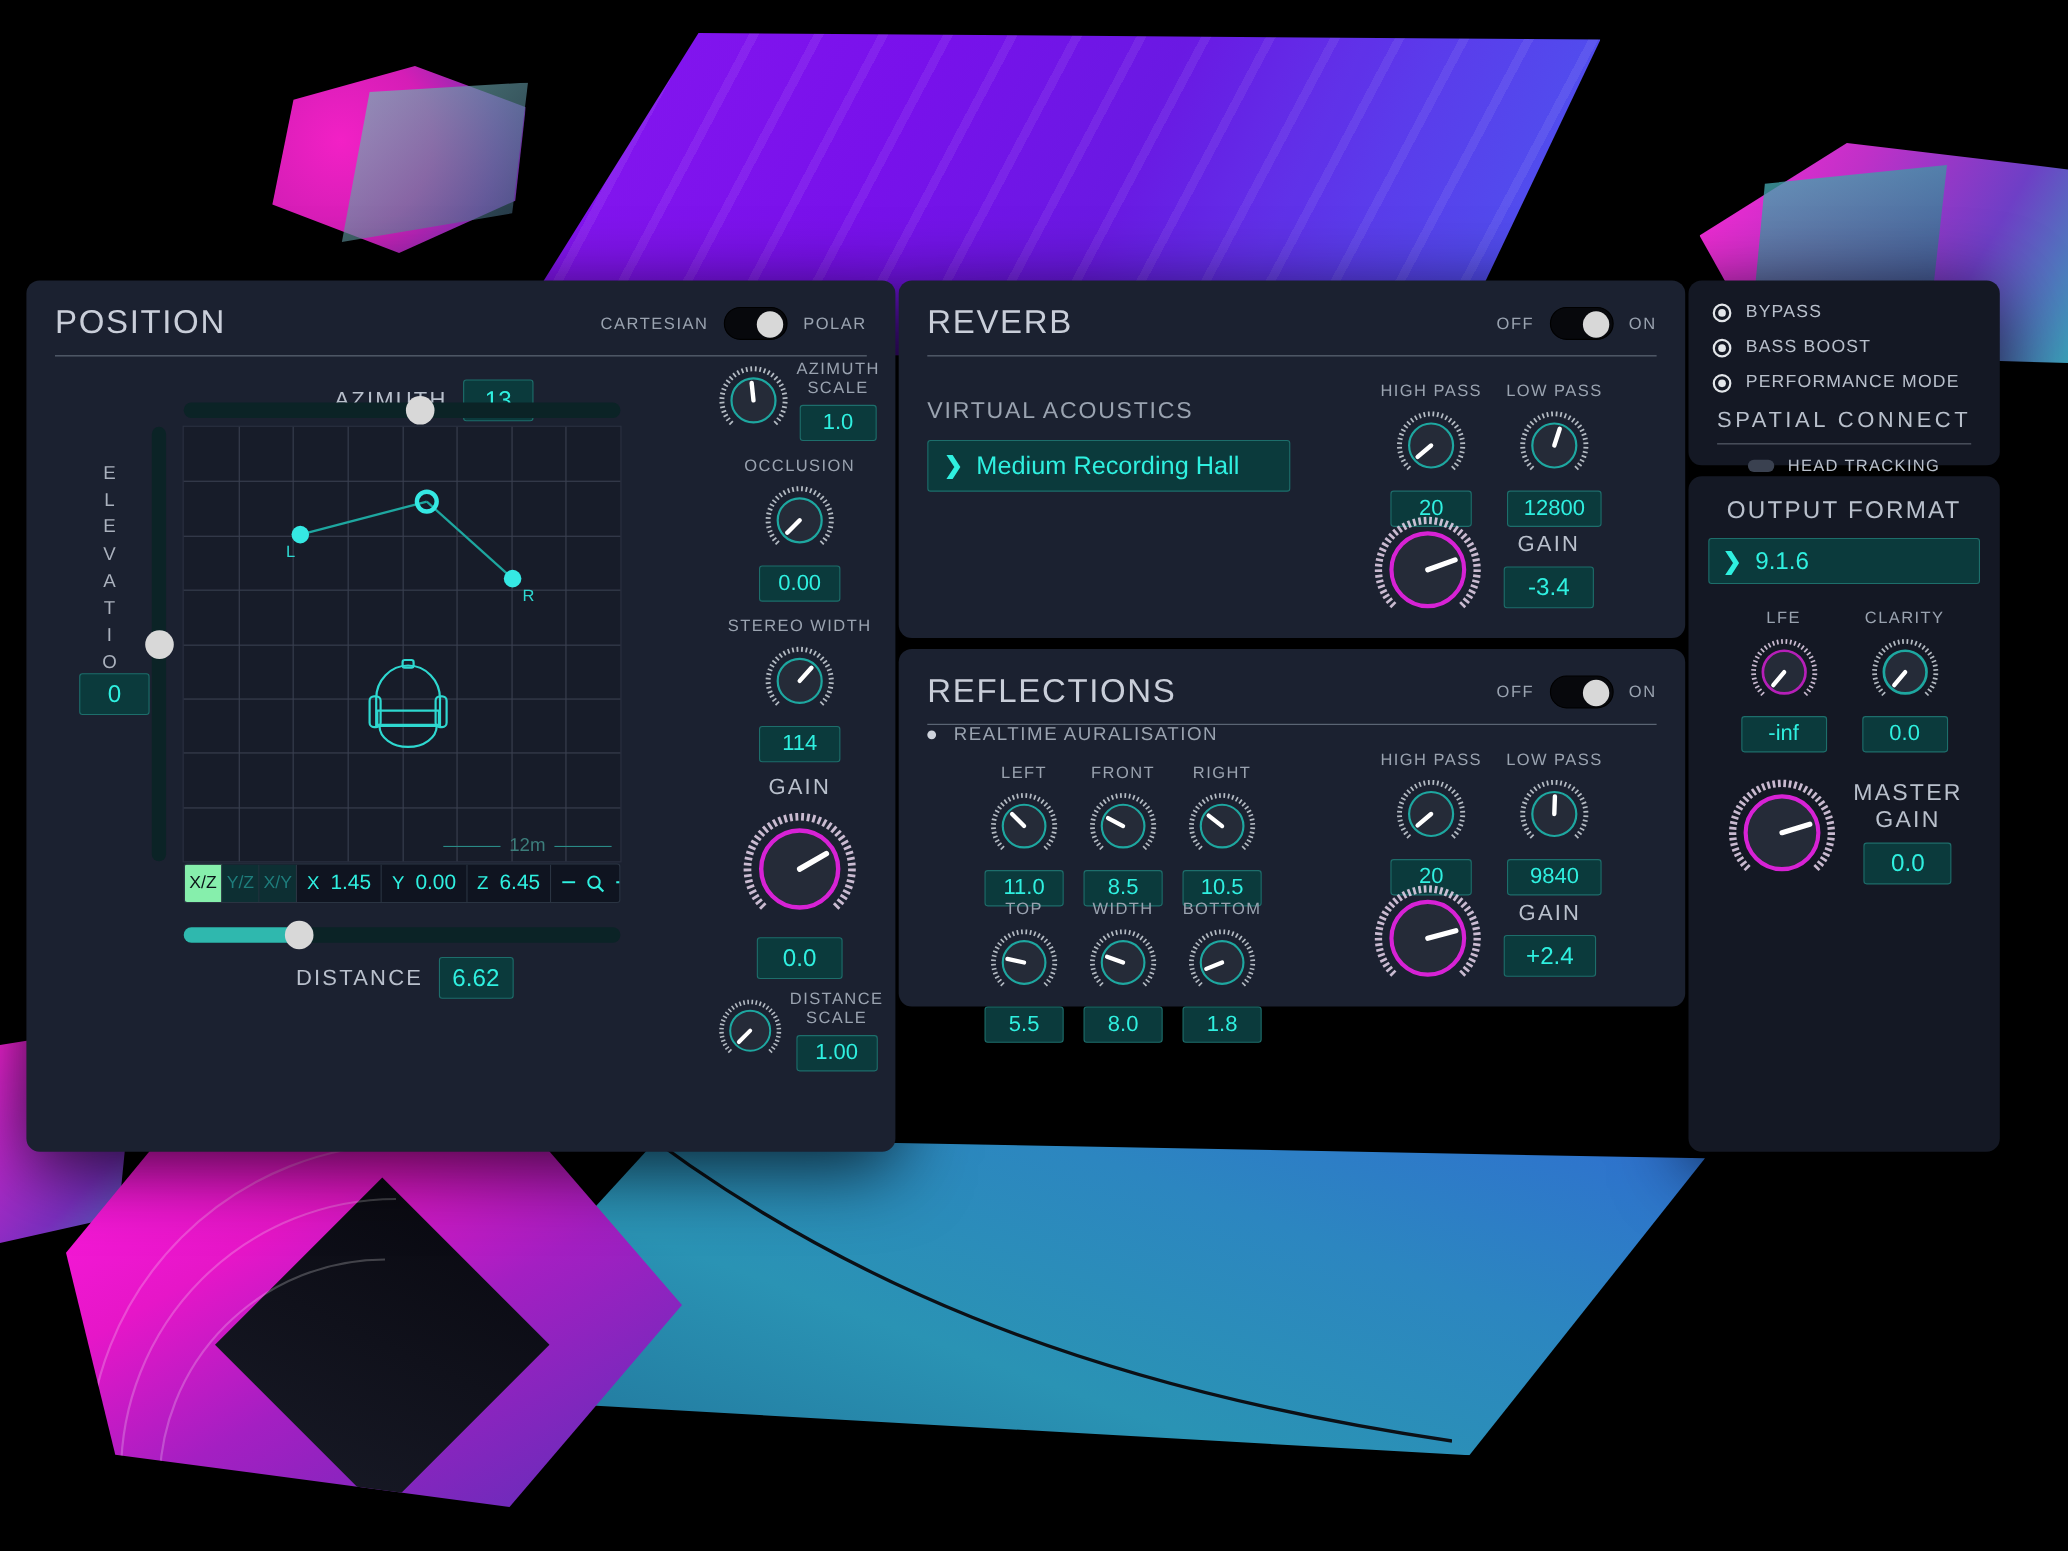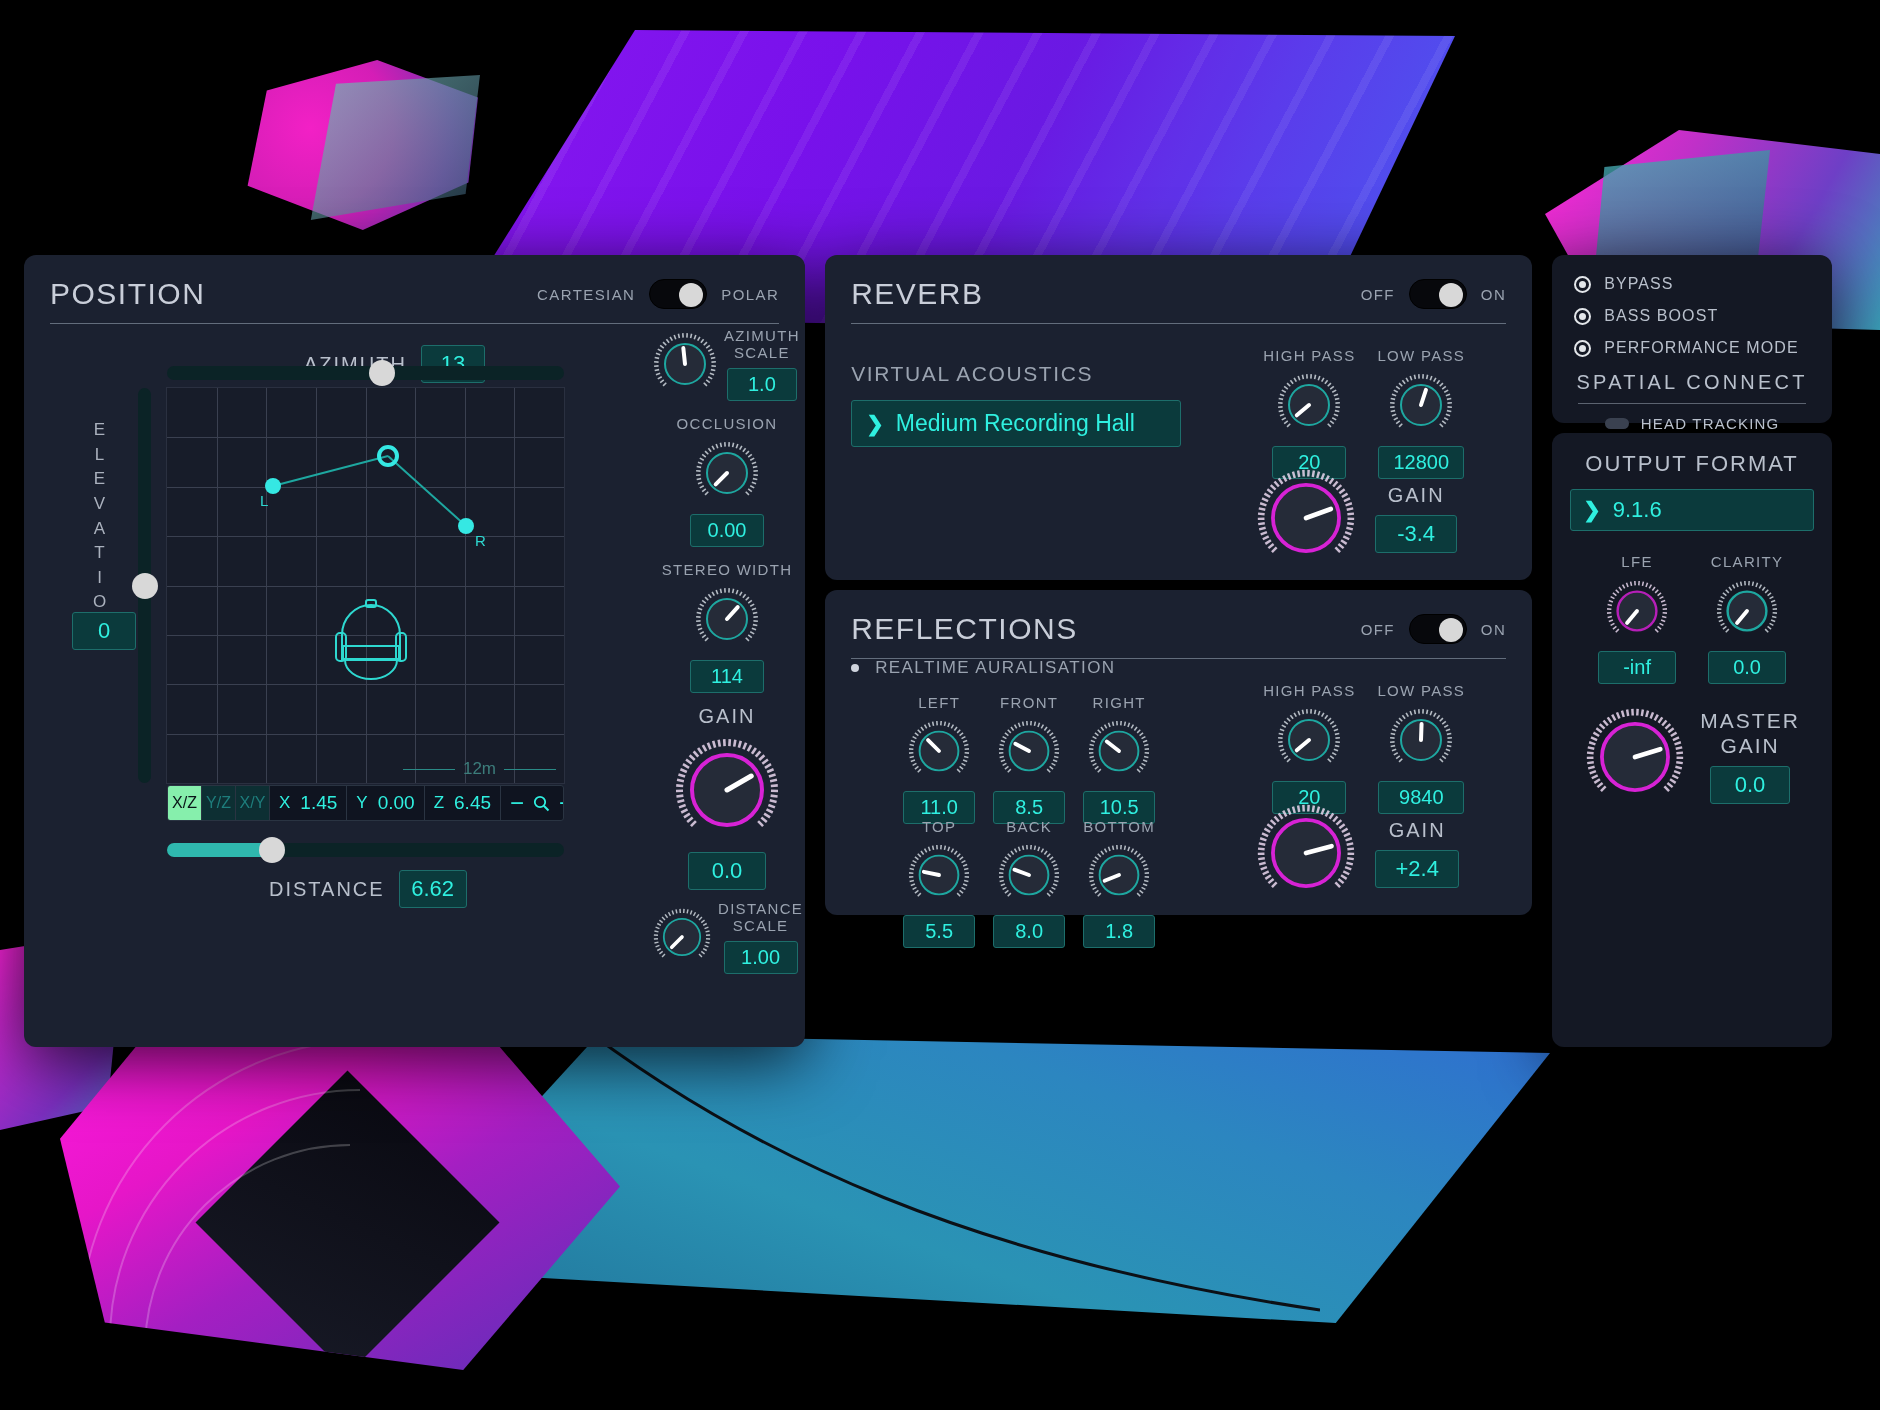--- a/index.html
+++ b/index.html
@@ -63,21 +63,21 @@
   .shape-left-small {
     left: 0px; top: 930px; width: 125px; height: 200px;
     background: linear-gradient(135deg,#ff21d8,#7c2fc0 70%, #3e6fb0);
     clip-path: polygon(0% 10%, 100% 0%, 86% 88%, 0% 100%);
   }
   .curveline{ position:absolute; left:560px; top:1010px; width:760px; height:330px; }
 
   
   #plugin {
     position:absolute; left:24px; top:255px; width:1808px; height:792px;
-    display:flex; gap:20px;
+    display:flex; gap:3px;
     filter: drop-shadow(0 14px 34px rgba(0,0,0,.75));
   }
   .panel {
     background:#1b2130;
     border-radius: 12px;
     position:relative;
   }
   .panel.dark { background:#141824; }
 
   
@@ -967,21 +967,21 @@
                     <line x1="54.21" y1="48.88" x2="57.82" y2="51.58" stroke="#cfd6dd" stroke-width="1.6" opacity="0.85"></line>
                     <line x1="51.74" y1="51.74" x2="54.92" y2="54.92" stroke="#cfd6dd" stroke-width="1.6" opacity="0.85"></line>
                   </g>
                 <circle cx="33" cy="33" r="20" fill="#252b38" stroke="#1ea7a0" stroke-width="2"></circle>
                 <line x1="33" y1="33" x2="33" y2="17" stroke="#fff" stroke-width="4" stroke-linecap="round" transform="rotate(-78 33 33)"></line>
               </svg>
             </div>
             <div class="valbox sm" style="width:72px;">5.5</div>
           </div>
           <div class="knob-unit">
-            <div class="lbl">BACK</div>
+            <div class="lbl">WIDTH</div>
             <div class="knob">
               <svg width="64" height="64" viewBox="0 0 66 66">
                 <g class="ticks">
                     <line x1="14.26" y1="51.74" x2="11.08" y2="54.92" stroke="#cfd6dd" stroke-width="1.6" opacity="0.85"></line>
                     <line x1="11.79" y1="48.88" x2="8.18" y2="51.58" stroke="#cfd6dd" stroke-width="1.6" opacity="0.85"></line>
                     <line x1="9.74" y1="45.70" x2="5.79" y2="47.86" stroke="#cfd6dd" stroke-width="1.6" opacity="0.85"></line>
                     <line x1="8.17" y1="42.26" x2="3.95" y2="43.83" stroke="#cfd6dd" stroke-width="1.6" opacity="0.85"></line>
                     <line x1="7.11" y1="38.63" x2="2.71" y2="39.59" stroke="#cfd6dd" stroke-width="1.6" opacity="0.85"></line>
                     <line x1="6.57" y1="34.89" x2="2.08" y2="35.21" stroke="#cfd6dd" stroke-width="1.6" opacity="0.85"></line>
                     <line x1="6.57" y1="31.11" x2="2.08" y2="30.79" stroke="#cfd6dd" stroke-width="1.6" opacity="0.85"></line>

